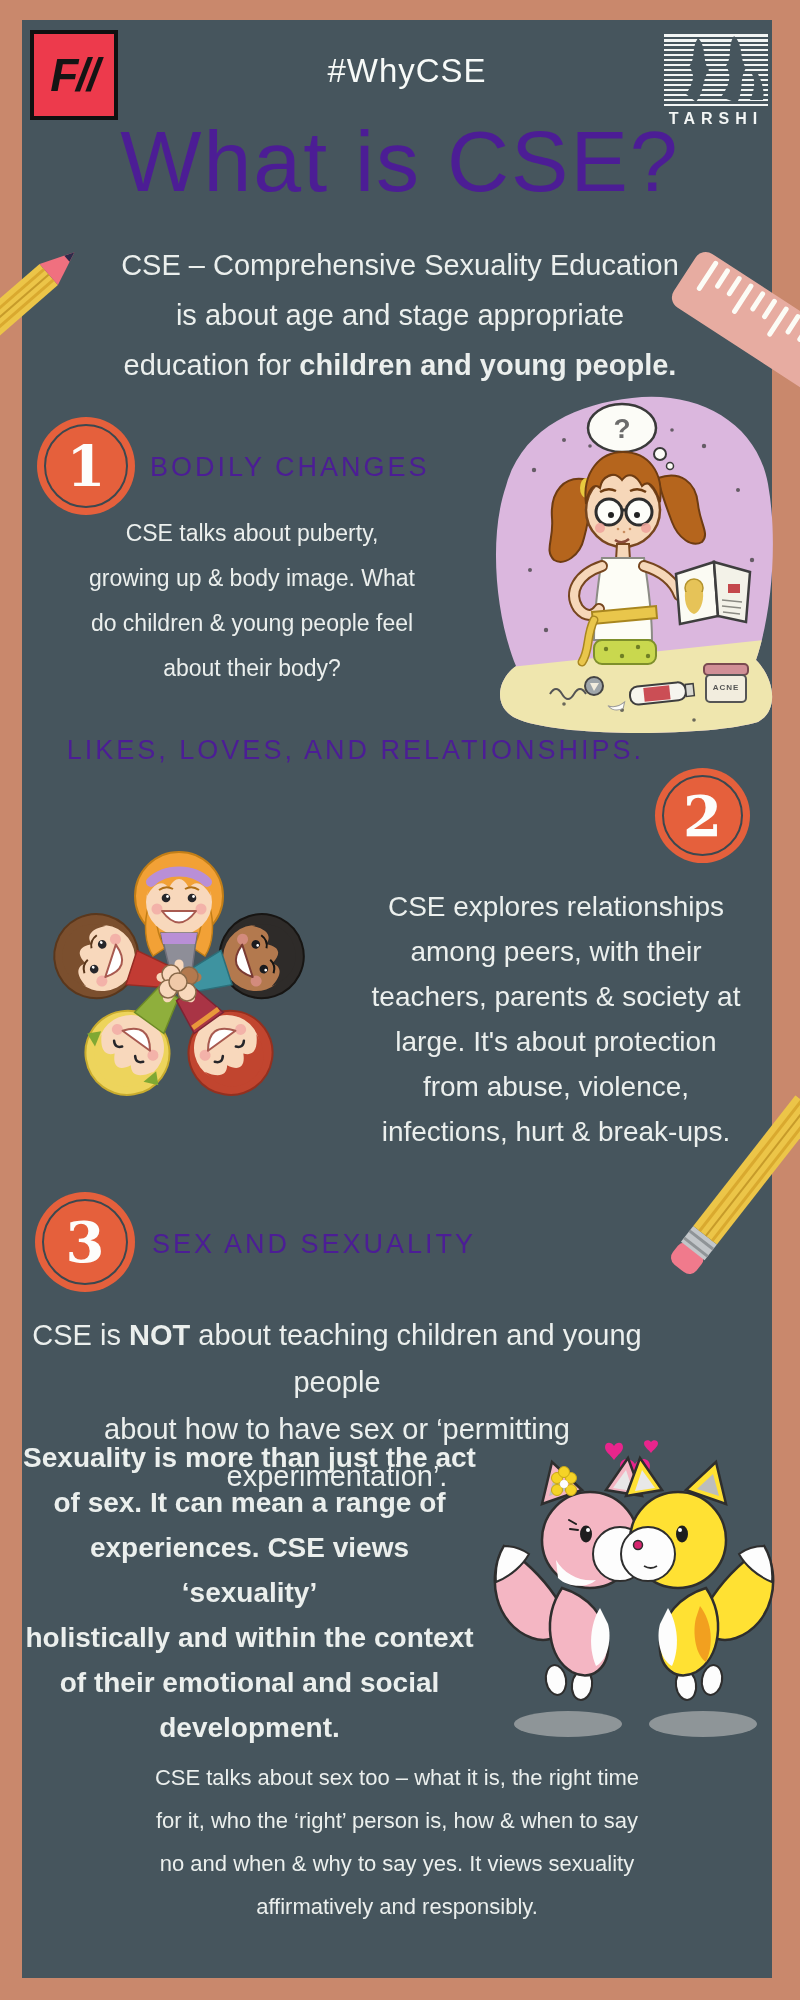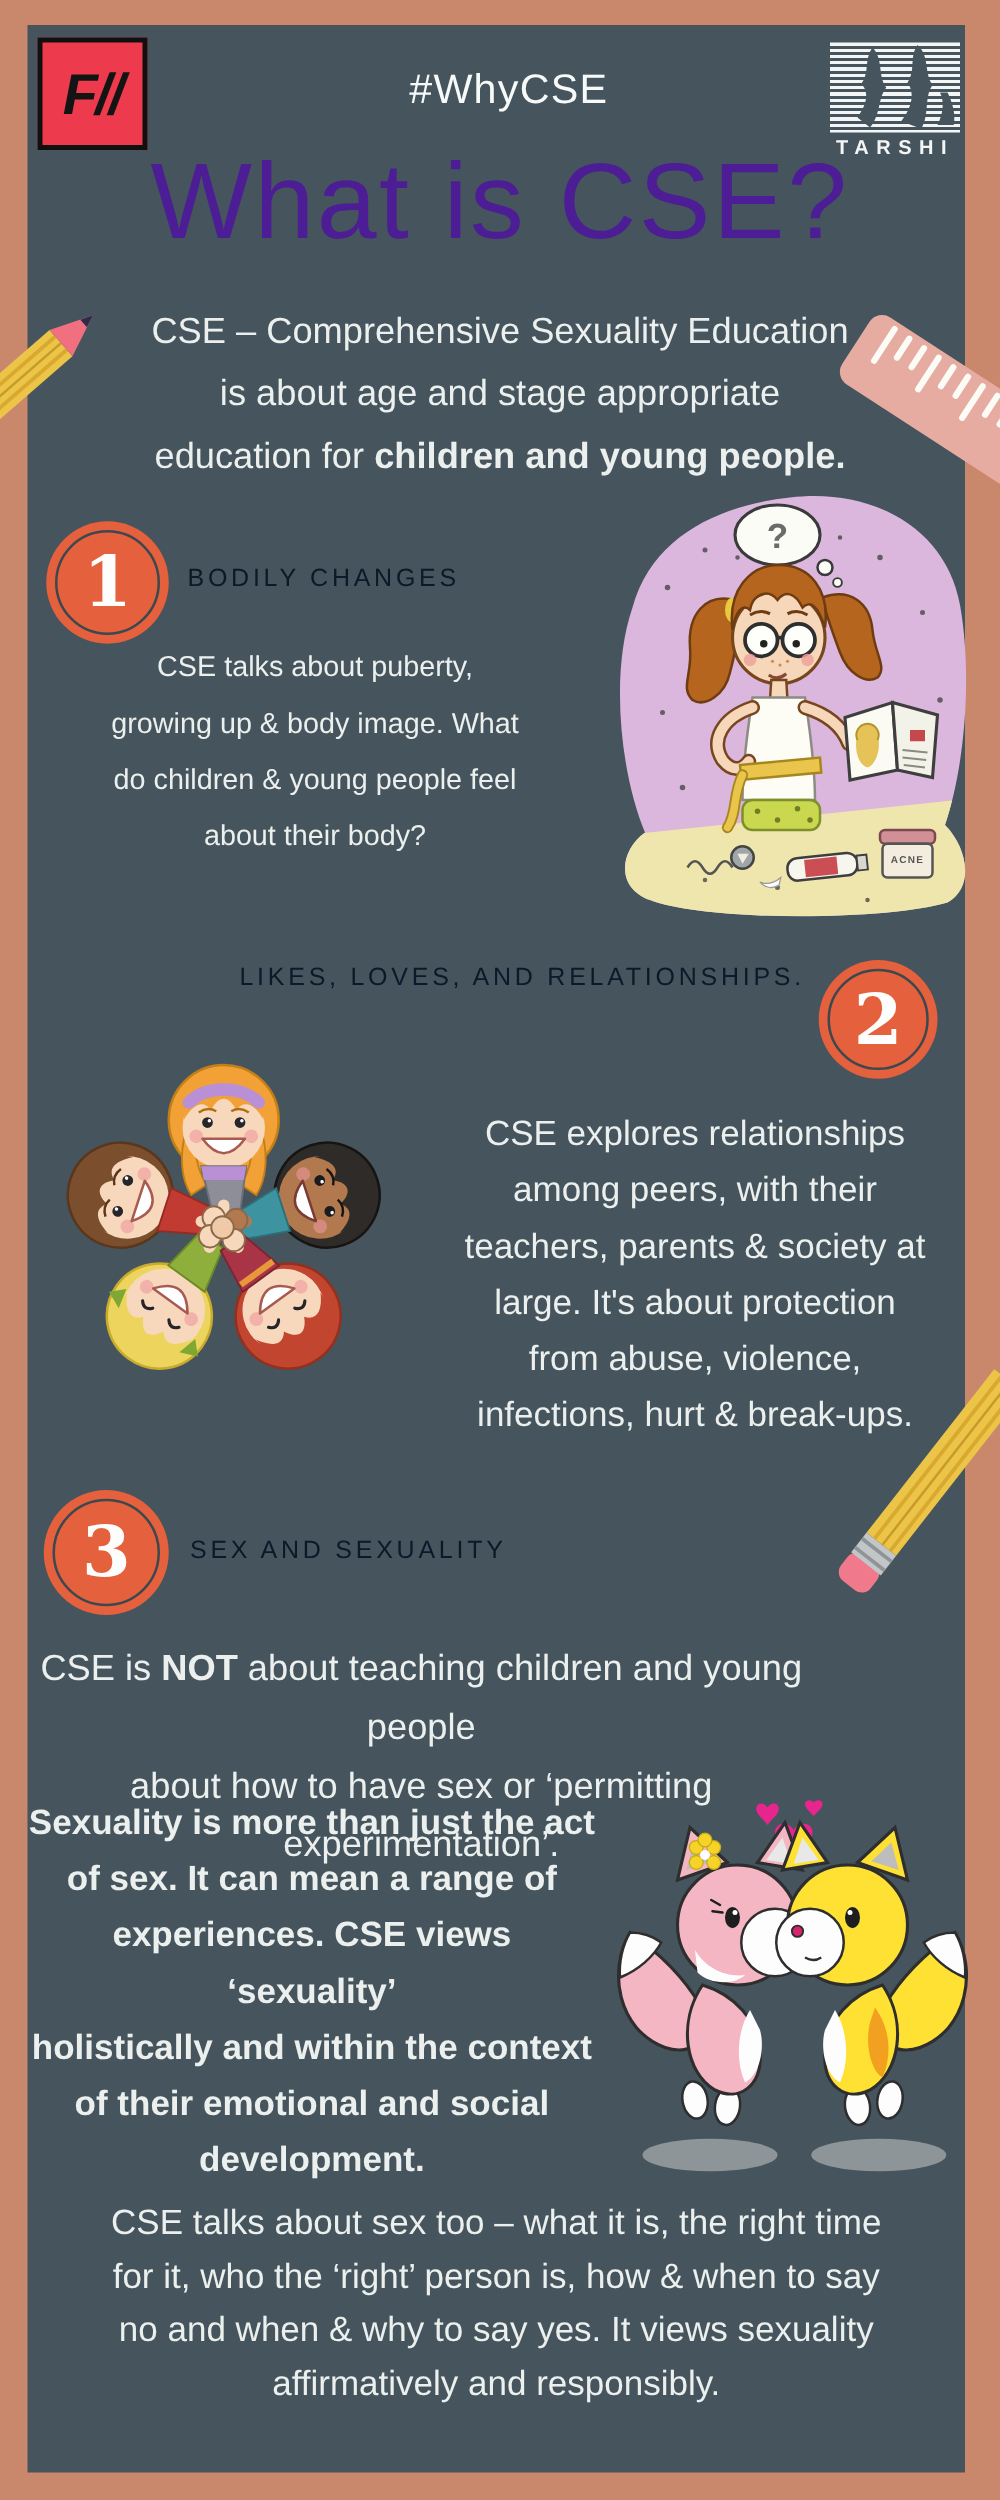--- a/index.html
+++ b/index.html
@@ -28,30 +28,30 @@
 
   
   .badge{border-radius:50%;background:#E5603C;}
   .badge::before{content:"";position:absolute;inset:7px;border:2.5px solid #3C484F;border-radius:50%;}
   .badge span{position:absolute;inset:0;display:flex;align-items:center;justify-content:center;
     font-family:"DejaVu Serif",serif;font-weight:bold;font-size:56px;color:#FDFDFB;}
   .badge-1{left:37px;top:417px;width:98px;height:98px;}
   .badge-2{left:655px;top:768px;width:95px;height:95px;}
   .badge-3{left:35px;top:1192px;width:100px;height:100px;}
 
-  .sec-heading{color:#0f172a;font-size:20px;letter-spacing:3px;}
+  .sec-heading{color:#4c1d95;font-size:27px;letter-spacing:3px;}
   .h1{left:150px;top:452px;}
-  .h2{left:22px;top:760px;width:622px;text-align:right;line-height:45px;}
+  .h2{left:22px;top:728px;width:622px;text-align:right;line-height:45px;}
   .h3{left:152px;top:1229px;}
 
   .body1{left:22px;top:511px;width:460px;font-size:23px;line-height:45px;}
   .body2{left:320px;top:884px;width:472px;font-size:28px;line-height:45px;}
   .notpara{left:22px;top:1312px;width:630px;font-size:29px;line-height:47px;}
   .sexpara{left:22px;top:1435px;width:455px;font-size:28px;line-height:45px;font-weight:bold;}
-  .closing{left:22px;top:1756px;width:750px;font-size:28px;line-height:43px;text-align:center;}
+  .closing{left:22px;top:1756px;width:750px;font-size:22px;line-height:43px;text-align:center;}
 
   
   .pencil-left{left:-135px;top:223px;transform:rotate(-41deg);transform-origin:right center;}
   .ruler{left:668px;top:288px;transform:rotate(33deg);}
   .pencil-right{left:678px;top:1250px;transform:rotate(-52deg);transform-origin:left center;}
 </style>
 </head>
 <body>
 
 <div id="poster">

